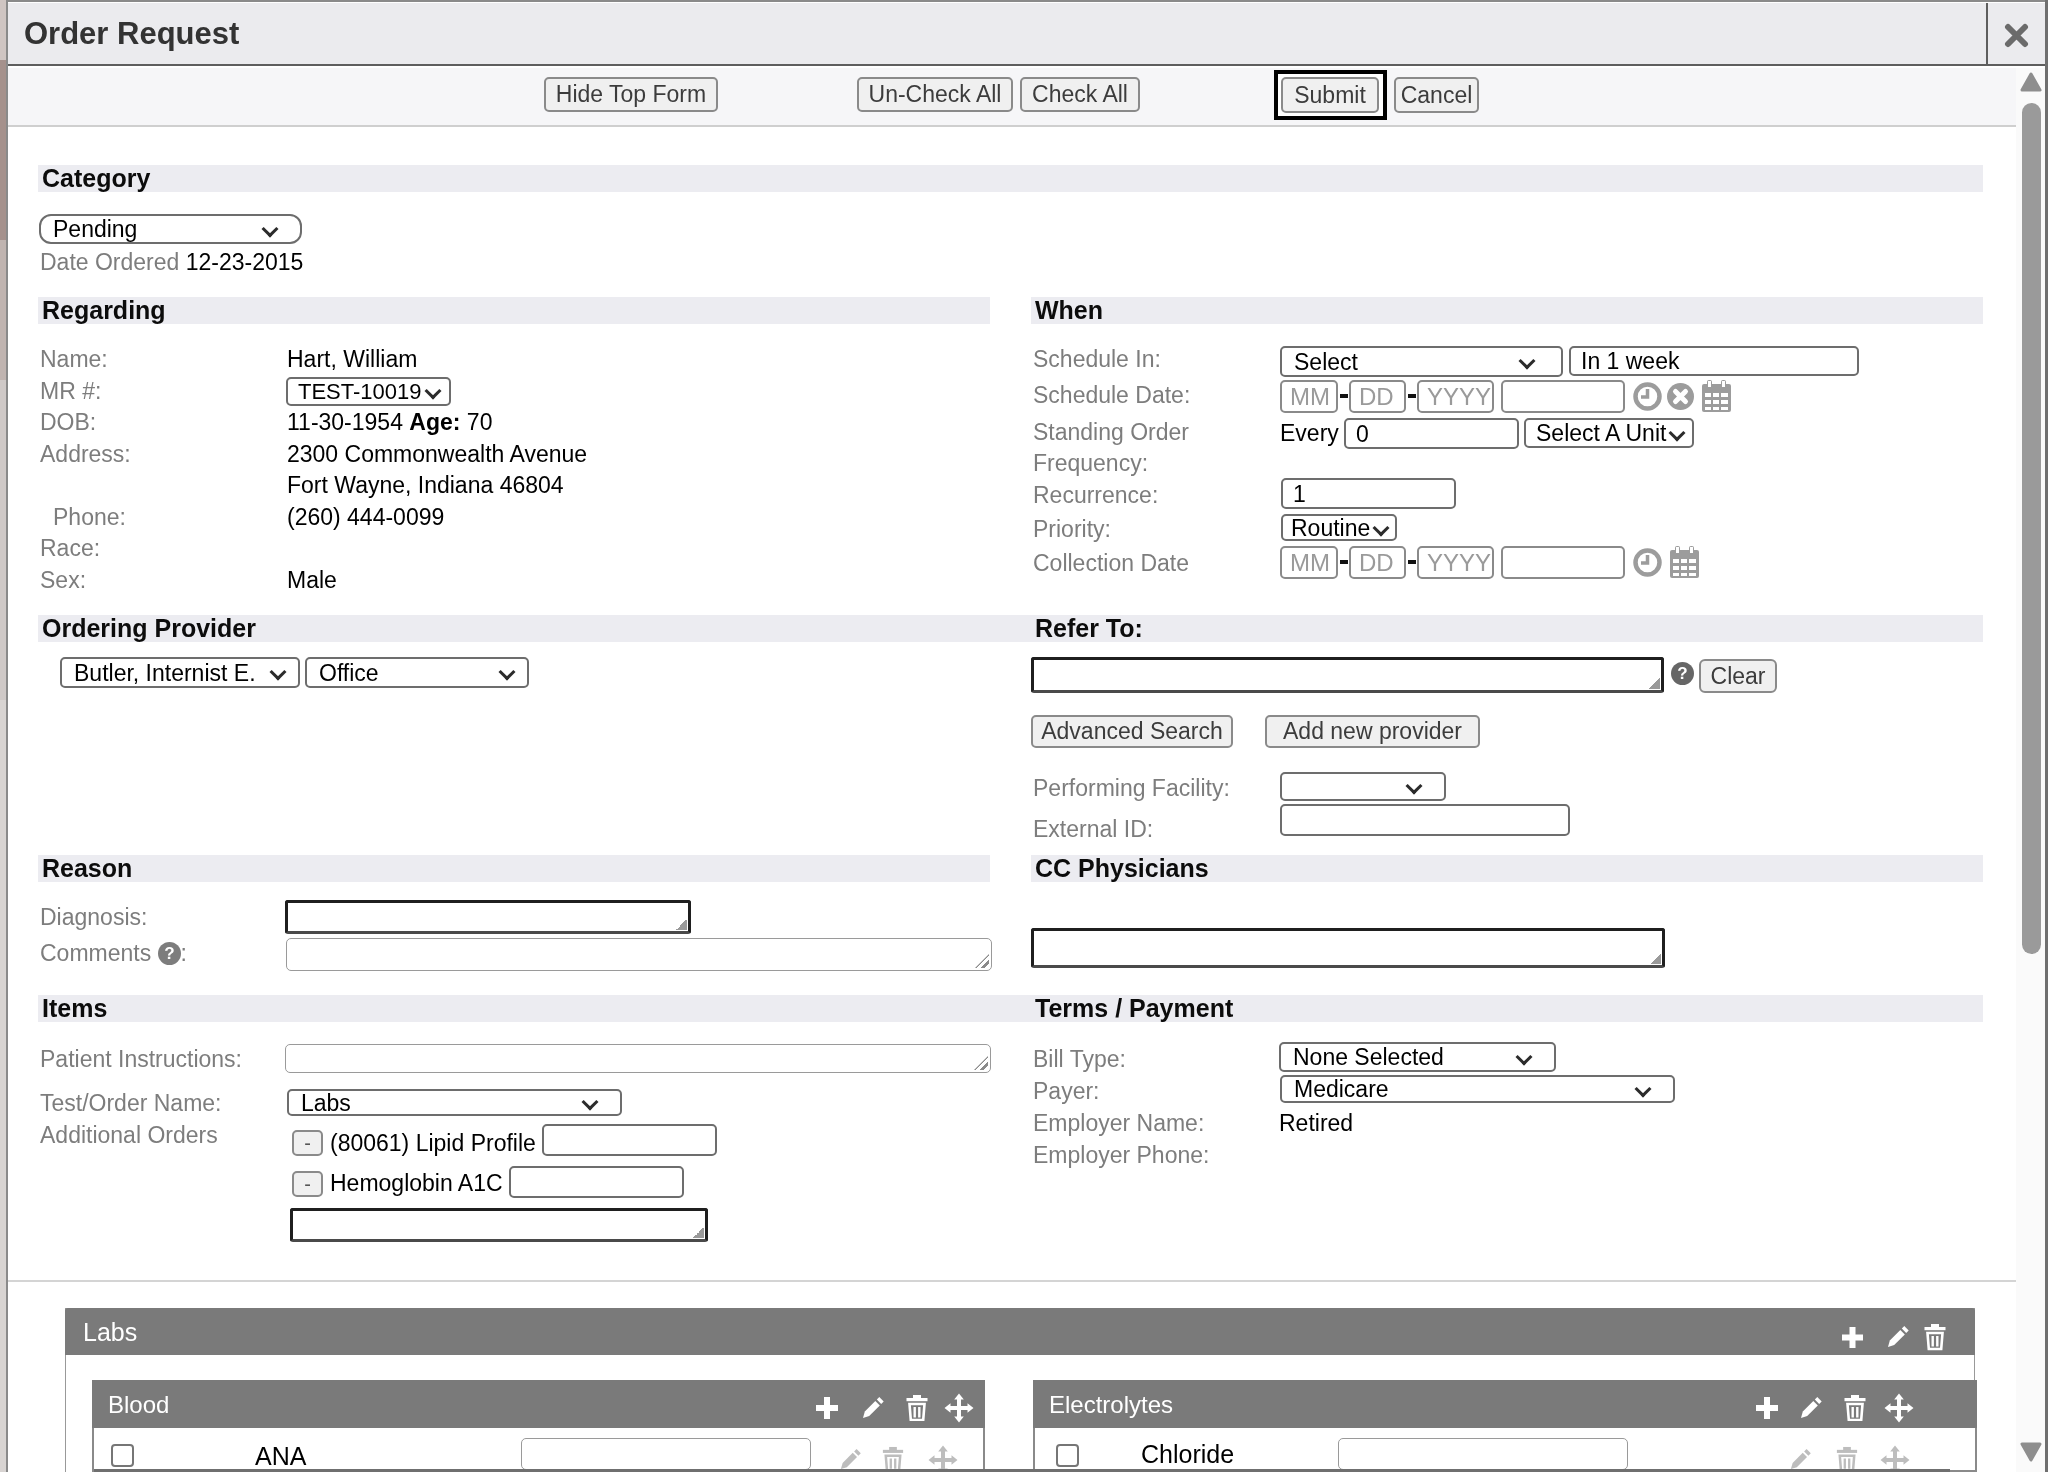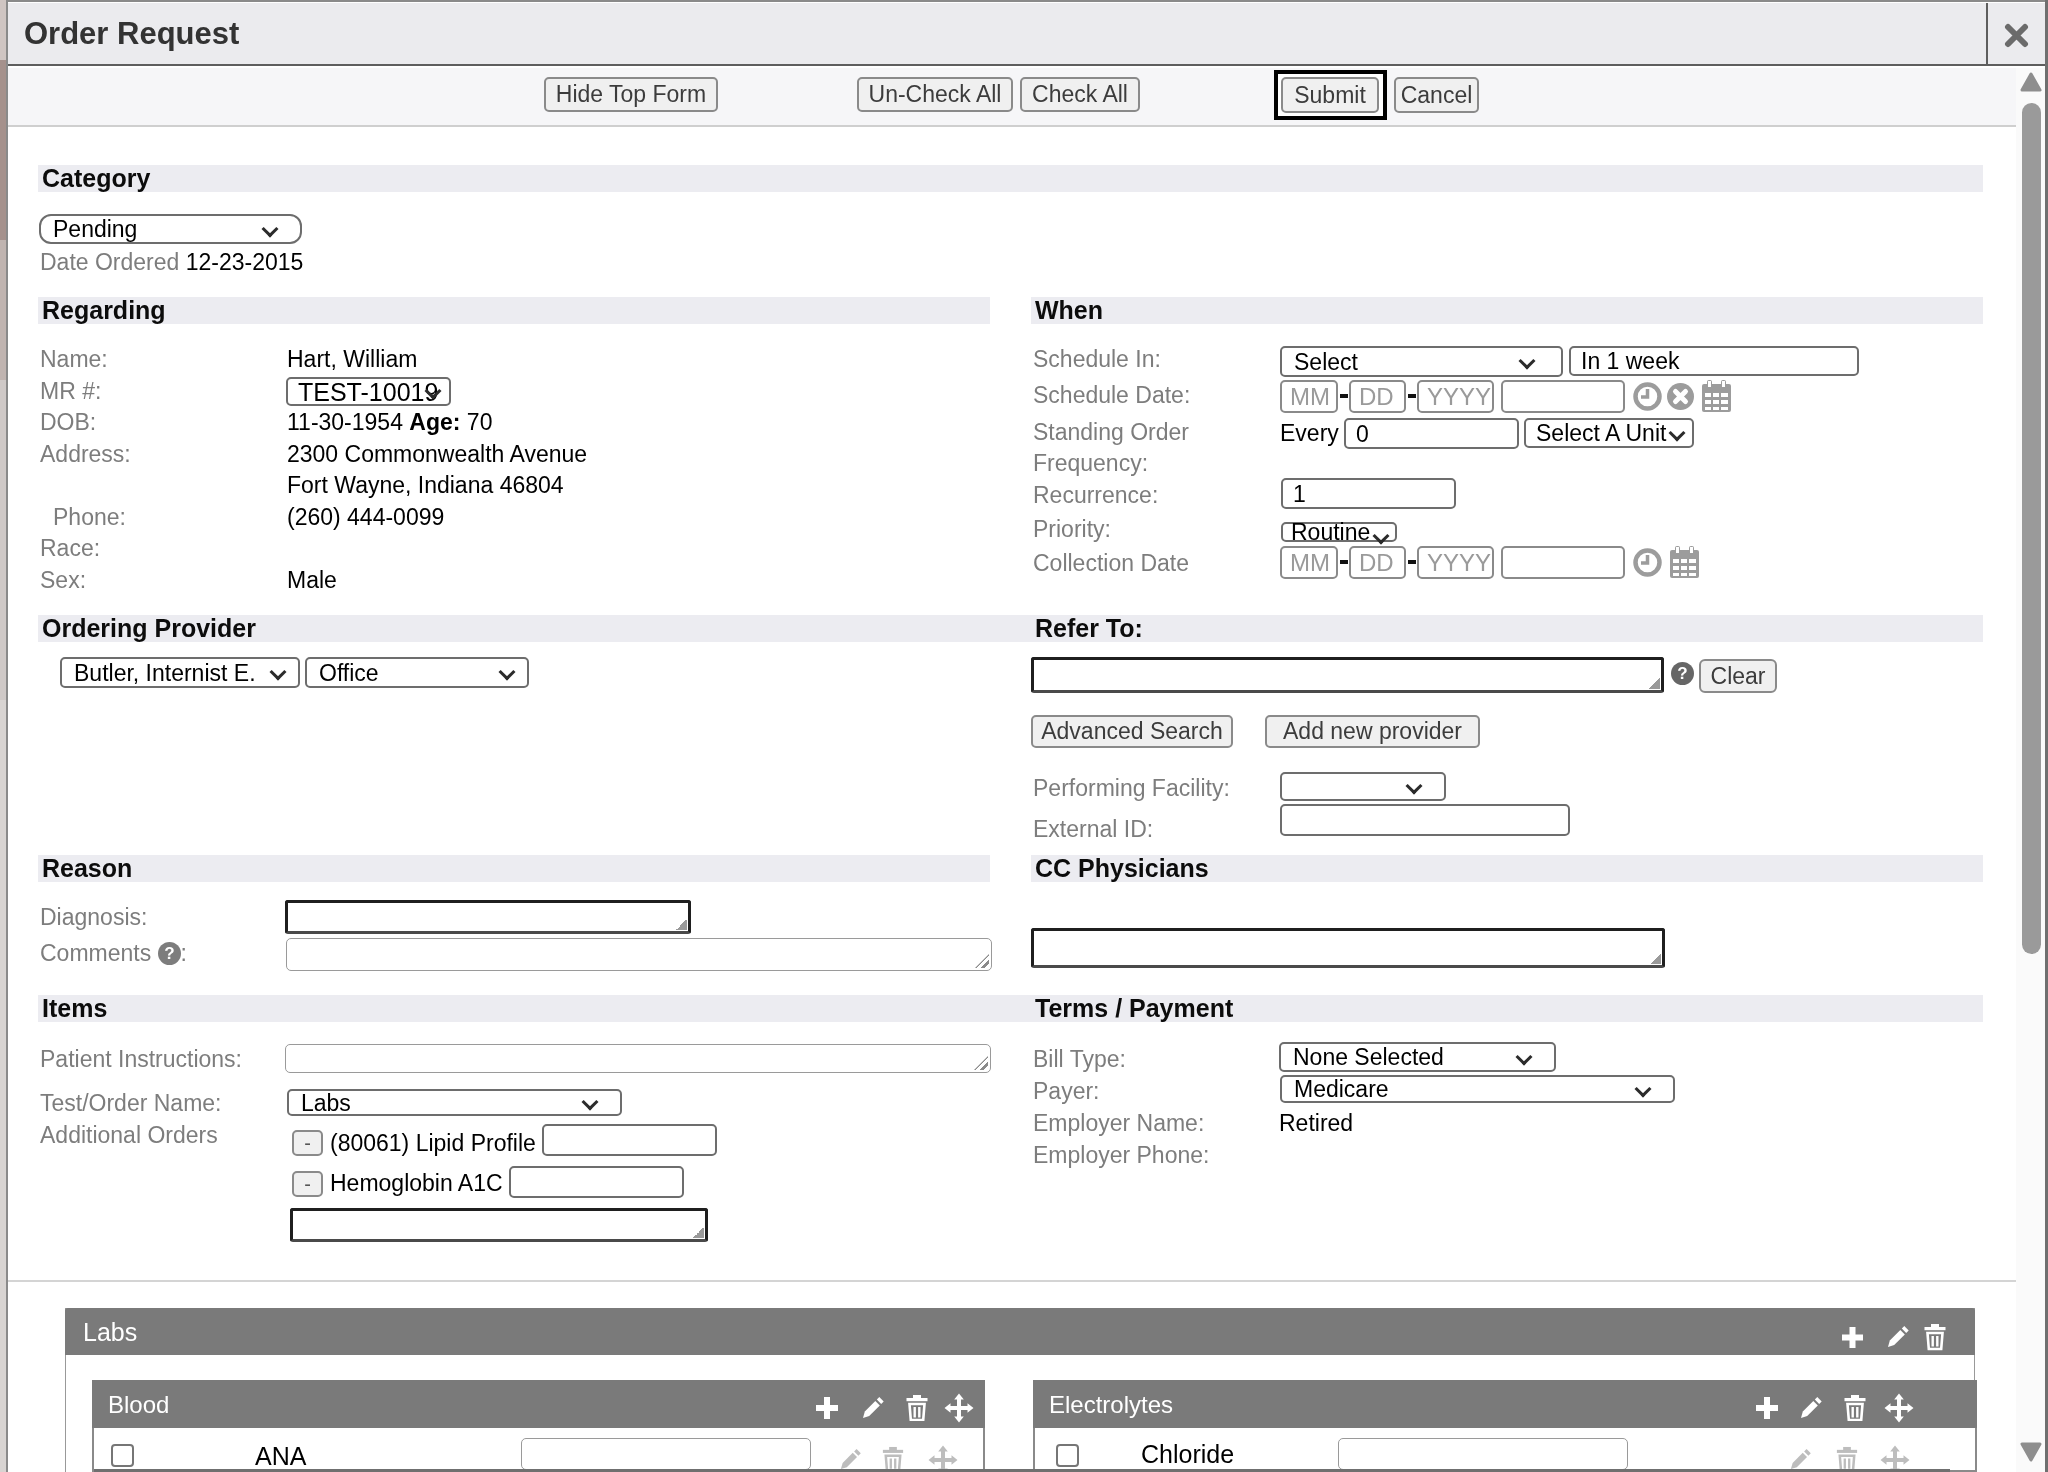--- a/index.html
+++ b/index.html
@@ -62,21 +62,21 @@
   <div class="abs sel" style="left:39px;top:214px;width:263px;height:30px;border-radius:12px;">
       <span class="tx">Pending</span>
       <i class="chev" style="right:24px;top:7px;"></i>
     </div>
   <div class="abs lbl" style="left:40px;top:249px;">Date Ordered <span class="val">12-23-2015</span></div>
 
   <div class="abs bar" style="left:38px;top:297px;width:952px;">Regarding</div>
   <div class="abs lbl" style="left:40px;top:346px;">Name:</div>
   <div class="abs val" style="left:287px;top:346px;">Hart, William</div>
   <div class="abs lbl" style="left:40px;top:378px;">MR #:</div>
-  <div class="abs sel" style="left:286px;top:377px;width:165px;height:29px;font-size:25px;">
+  <div class="abs sel" style="left:286px;top:377px;width:165px;height:29px;font-size:22px;">
       <span class="tx" style="left:10px;">TEST-10019</span>
       <i class="chev" style="right:10px;top:6px;"></i>
     </div>
   <div class="abs lbl" style="left:40px;top:409px;">DOB:</div>
   <div class="abs val" style="left:287px;top:409px;">11-30-1954 <b>Age:</b> 70</div>
   <div class="abs lbl" style="left:40px;top:441px;">Address:</div>
   <div class="abs val" style="left:287px;top:441px;">2300 Commonwealth Avenue</div>
   <div class="abs val" style="left:287px;top:472px;">Fort Wayne, Indiana 46804</div>
   <div class="abs lbl" style="left:40px;top:504px;margin-left:13px;">Phone:</div>
   <div class="abs val" style="left:287px;top:504px;">(260) 444-0099</div>
@@ -147,21 +147,21 @@
       <span class="tx" style="left:10px;">Select A Unit</span>
       <i class="chev" style="right:9px;top:7px;"></i>
     </div>
 
   <div class="abs lbl" style="left:1033px;top:482px;">Recurrence:</div>
   <div class="abs inp" style="left:1281px;top:478px;width:175px;height:31px;border-color:#6d6d6d;">
       <span class="tx" style="position:absolute;left:10px;top:50%;transform:translateY(-50%);font-size:23px;">1</span>
     </div>
 
   <div class="abs lbl" style="left:1033px;top:516px;">Priority:</div>
-  <div class="abs sel" style="left:1281px;top:514px;width:116px;height:20px;margin-top:8px;">
+  <div class="abs sel" style="left:1281px;top:514px;width:116px;height:27px;">
       <span class="tx" style="left:8px;">Routine</span>
       <i class="chev" style="right:8px;top:6px;"></i>
     </div>
 
   <div class="abs lbl" style="left:1033px;top:550px;">Collection Date</div>
   <div class="abs inp" style="left:1280px;top:546px;width:58px;height:33px;">
       <span class="ph">MM</span>
     </div>
   <div class="abs" style="left:1340px;top:560px;width:8px;height:4px;background:#111;"></div>
   <div class="abs inp" style="left:1349px;top:546px;width:57px;height:33px;">

